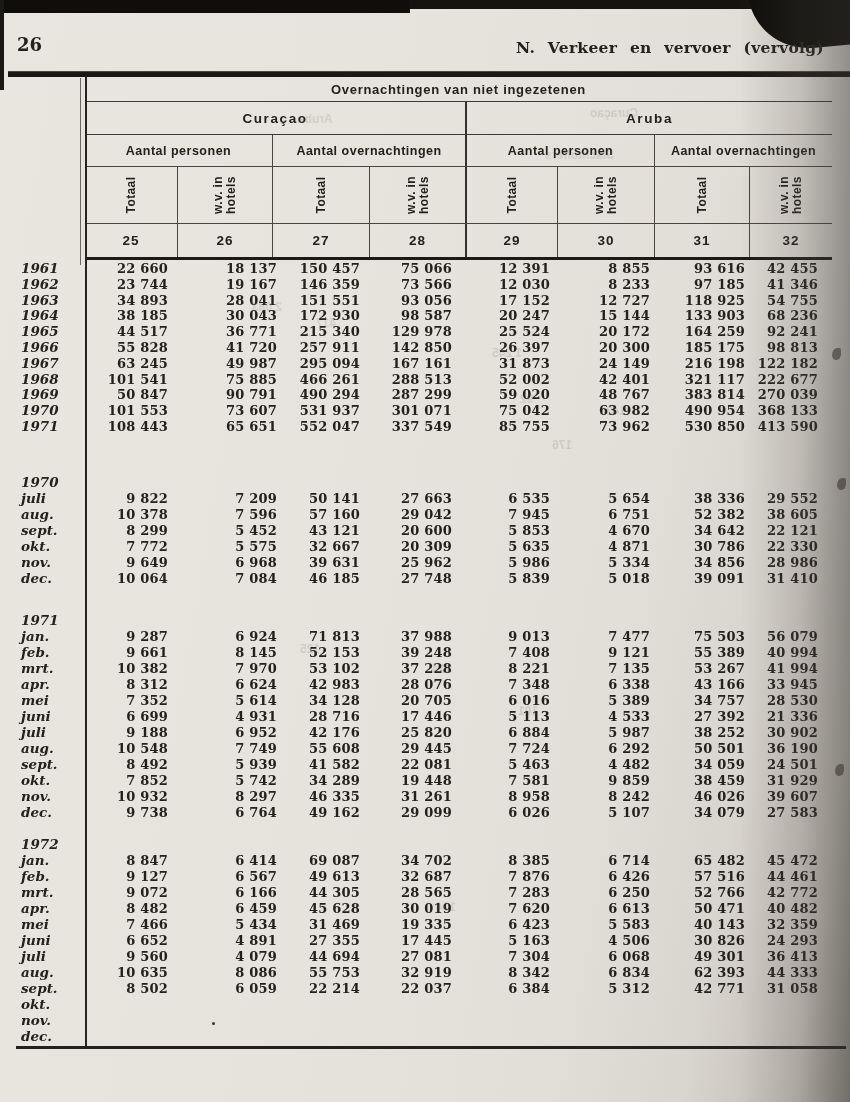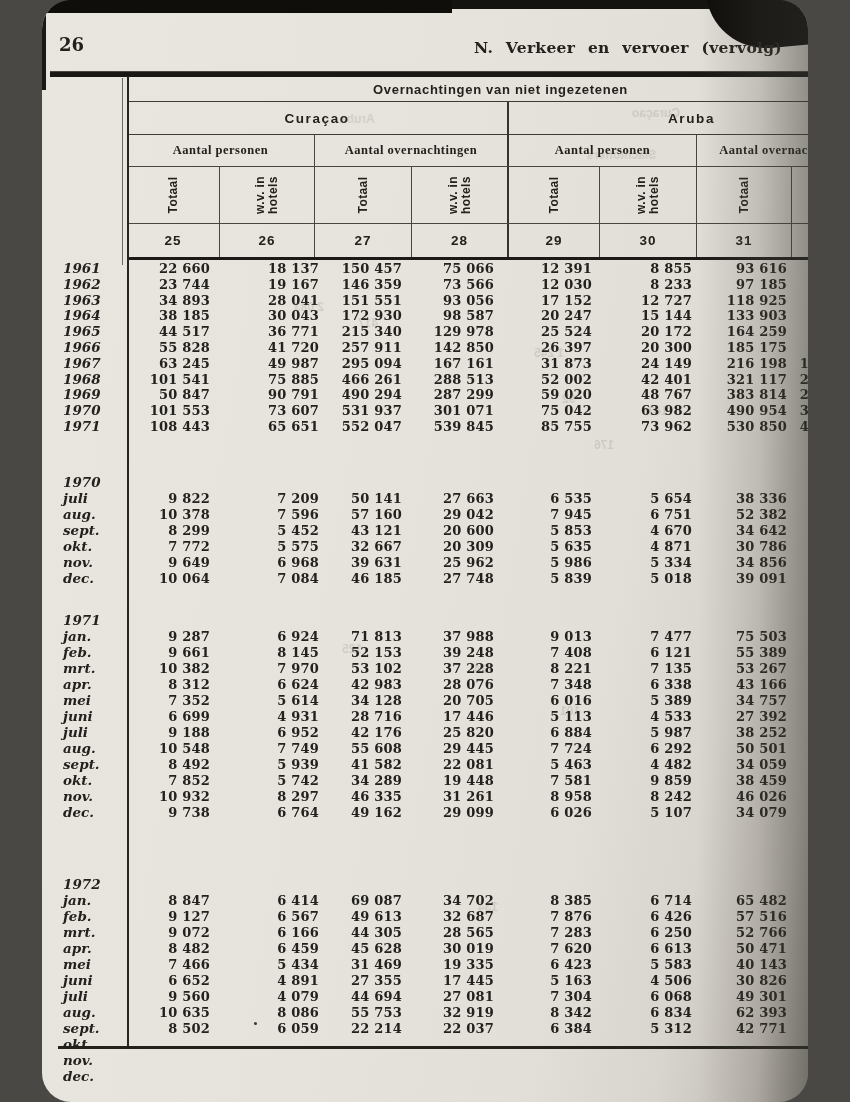--- a/index.html
+++ b/index.html
@@ -1,18 +1,18 @@
 <!DOCTYPE html>
 <html><head>
 <meta charset="utf-8">
 <style>
   html,body{margin:0;padding:0;background:#4a4844;}
-  .page{position:relative;width:766px;height:1102px;margin:0 auto;overflow:hidden;
+  .page{position:relative;width:850px;height:1102px;margin:0 auto;overflow:hidden;
         background:linear-gradient(100deg,#e9e6e0 0%,#e6e3dd 45%,#e2dfd8 70%,#d8d4ce 84%,#c2beb7 94%,#a09c95 100%);
-        font-family:"DejaVu Serif",serif;color:#23211d;border-radius:29px;}
+        font-family:"DejaVu Serif",serif;color:#23211d;}
   
   .scan-strip{position:absolute;left:0;top:0;width:850px;height:9px;background:#14130f;}
   .scan-strip-l{position:absolute;left:0;top:0;width:410px;height:13px;background:#0f0e0b;}
   .scan-edge-l{position:absolute;left:0;top:0;width:4px;height:90px;background:#1a1915;}
   .corner-tr{position:absolute;top:-14px;right:-20px;width:120px;height:62px;background:#0e0d0a;
              border-radius:0 0 0 60px;transform:rotate(-5deg);}
   .right-shade{position:absolute;top:0;right:0;width:110px;height:1102px;pointer-events:none;
                background:linear-gradient(to right,rgba(90,86,79,0) 0%,rgba(90,86,79,0.20) 55%,rgba(58,55,50,0.45) 100%);}
   .binding-mark{position:absolute;width:9px;height:12px;background:#55514a;border-radius:60% 20% 50% 40%;opacity:.75;}
   
@@ -23,37 +23,37 @@
   .bottom-rule{position:absolute;left:16px;top:1046px;width:830px;height:3px;background:#23211c;}
   
   .thead{position:absolute;left:85px;top:78px;width:747px;font-family:"Liberation Sans",sans-serif;}
   .thead *{box-sizing:border-box;}
   .h-title{height:24px;border-bottom:1.5px solid #3e3b36;display:flex;align-items:center;justify-content:center;
            font-weight:bold;font-size:13px;letter-spacing:.7px;}
   .h-row{display:flex;}
   .h-regions{height:33px;border-bottom:1.5px solid #3e3b36;}
   .h-regions .hc{display:flex;align-items:center;justify-content:center;font-weight:bold;font-size:13.5px;letter-spacing:1.6px;}
   .h-measures{height:32px;border-bottom:1px solid #4a463f;}
-  .h-measures .hc{display:flex;align-items:center;justify-content:center;font-weight:bold;font-size:12.5px;letter-spacing:.5px;font-family:Liberation Serif, serif;}
+  .h-measures .hc{display:flex;align-items:center;justify-content:center;font-weight:bold;font-size:12.5px;letter-spacing:.5px;}
   .h-subs{height:57px;border-bottom:1px solid #4a463f;}
   .h-subs .hc{position:relative;}
   .h-subs .vtxt{position:absolute;left:50%;top:50%;transform:translate(-50%,-50%) rotate(-90deg);
                 font-weight:bold;font-size:12px;line-height:13px;letter-spacing:.4px;white-space:pre-line;text-align:center;}
   .h-nums{height:36px;border-bottom:3px solid #1b1a16;}
   .h-nums .hc{display:flex;align-items:center;justify-content:center;font-weight:bold;font-size:13.5px;letter-spacing:1px;}
   .b-thin{border-right:1px solid #4a463f;}
   .b-mid{border-right:2px solid #35332e;}
   .vline-main{position:absolute;left:85px;top:76px;width:2px;height:972px;background:#26241f;}
   .vline-inner{position:absolute;left:80px;top:78px;width:1px;height:187px;background:#6b675f;}
   
   .block{position:absolute;left:18px;width:800px;}
   #block-years{top:260px;}
   #block-m1970{top:474px;}
   #block-m1971{top:612px;}
-  #block-m1972{top:876px;}
+  #block-m1972{top:836px;}
   .row{display:grid;grid-template-columns:67px 83px 109px 83px 92px 98px 100px 95px 73px;height:16px;align-items:baseline;}
   #block-years .row{height:15.8px;}
   .blabel-row{height:16px;}
   .rlabel,.blabel{font-weight:bold;font-style:italic;font-size:13.5px;padding-left:3px;white-space:nowrap;}
   .cell{text-align:right;font-weight:bold;font-size:13px;letter-spacing:.2px;white-space:nowrap;}
   
   .ghost{position:absolute;transform:scaleX(-1) rotate(.4deg);filter:blur(.7px);opacity:.16;
          font-family:"Liberation Sans",sans-serif;font-weight:bold;font-size:12px;color:#5d594f;white-space:nowrap;}
   .dot{position:absolute;left:212px;top:1022px;width:3px;height:3px;border-radius:50%;background:#3a3731;}
 </style>
@@ -238,21 +238,21 @@
           <span class="cell">75 042</span>
           <span class="cell">63 982</span>
           <span class="cell">490 954</span>
           <span class="cell">368 133</span>
         </div>
         <div class="row">
           <span class="rlabel">1971</span>
           <span class="cell">108 443</span>
           <span class="cell">65 651</span>
           <span class="cell">552 047</span>
-          <span class="cell">539 845</span>
+          <span class="cell">337 549</span>
           <span class="cell">85 755</span>
           <span class="cell">73 962</span>
           <span class="cell">530 850</span>
           <span class="cell">413 590</span>
         </div>
       </div>
       <div class="block" id="block-m1970">
         <div class="row blabel-row">
           <span class="blabel">1970</span>
         </div>
@@ -338,21 +338,21 @@
           <span class="cell">75 503</span>
           <span class="cell">56 079</span>
         </div>
         <div class="row">
           <span class="rlabel">feb.</span>
           <span class="cell">9 661</span>
           <span class="cell">8 145</span>
           <span class="cell">52 153</span>
           <span class="cell">39 248</span>
           <span class="cell">7 408</span>
-          <span class="cell">6 121</span>
+          <span class="cell">9 121</span>
           <span class="cell">55 389</span>
           <span class="cell">40 994</span>
         </div>
         <div class="row">
           <span class="rlabel">mrt.</span>
           <span class="cell">10 382</span>
           <span class="cell">7 970</span>
           <span class="cell">53 102</span>
           <span class="cell">37 228</span>
           <span class="cell">8 221</span>

